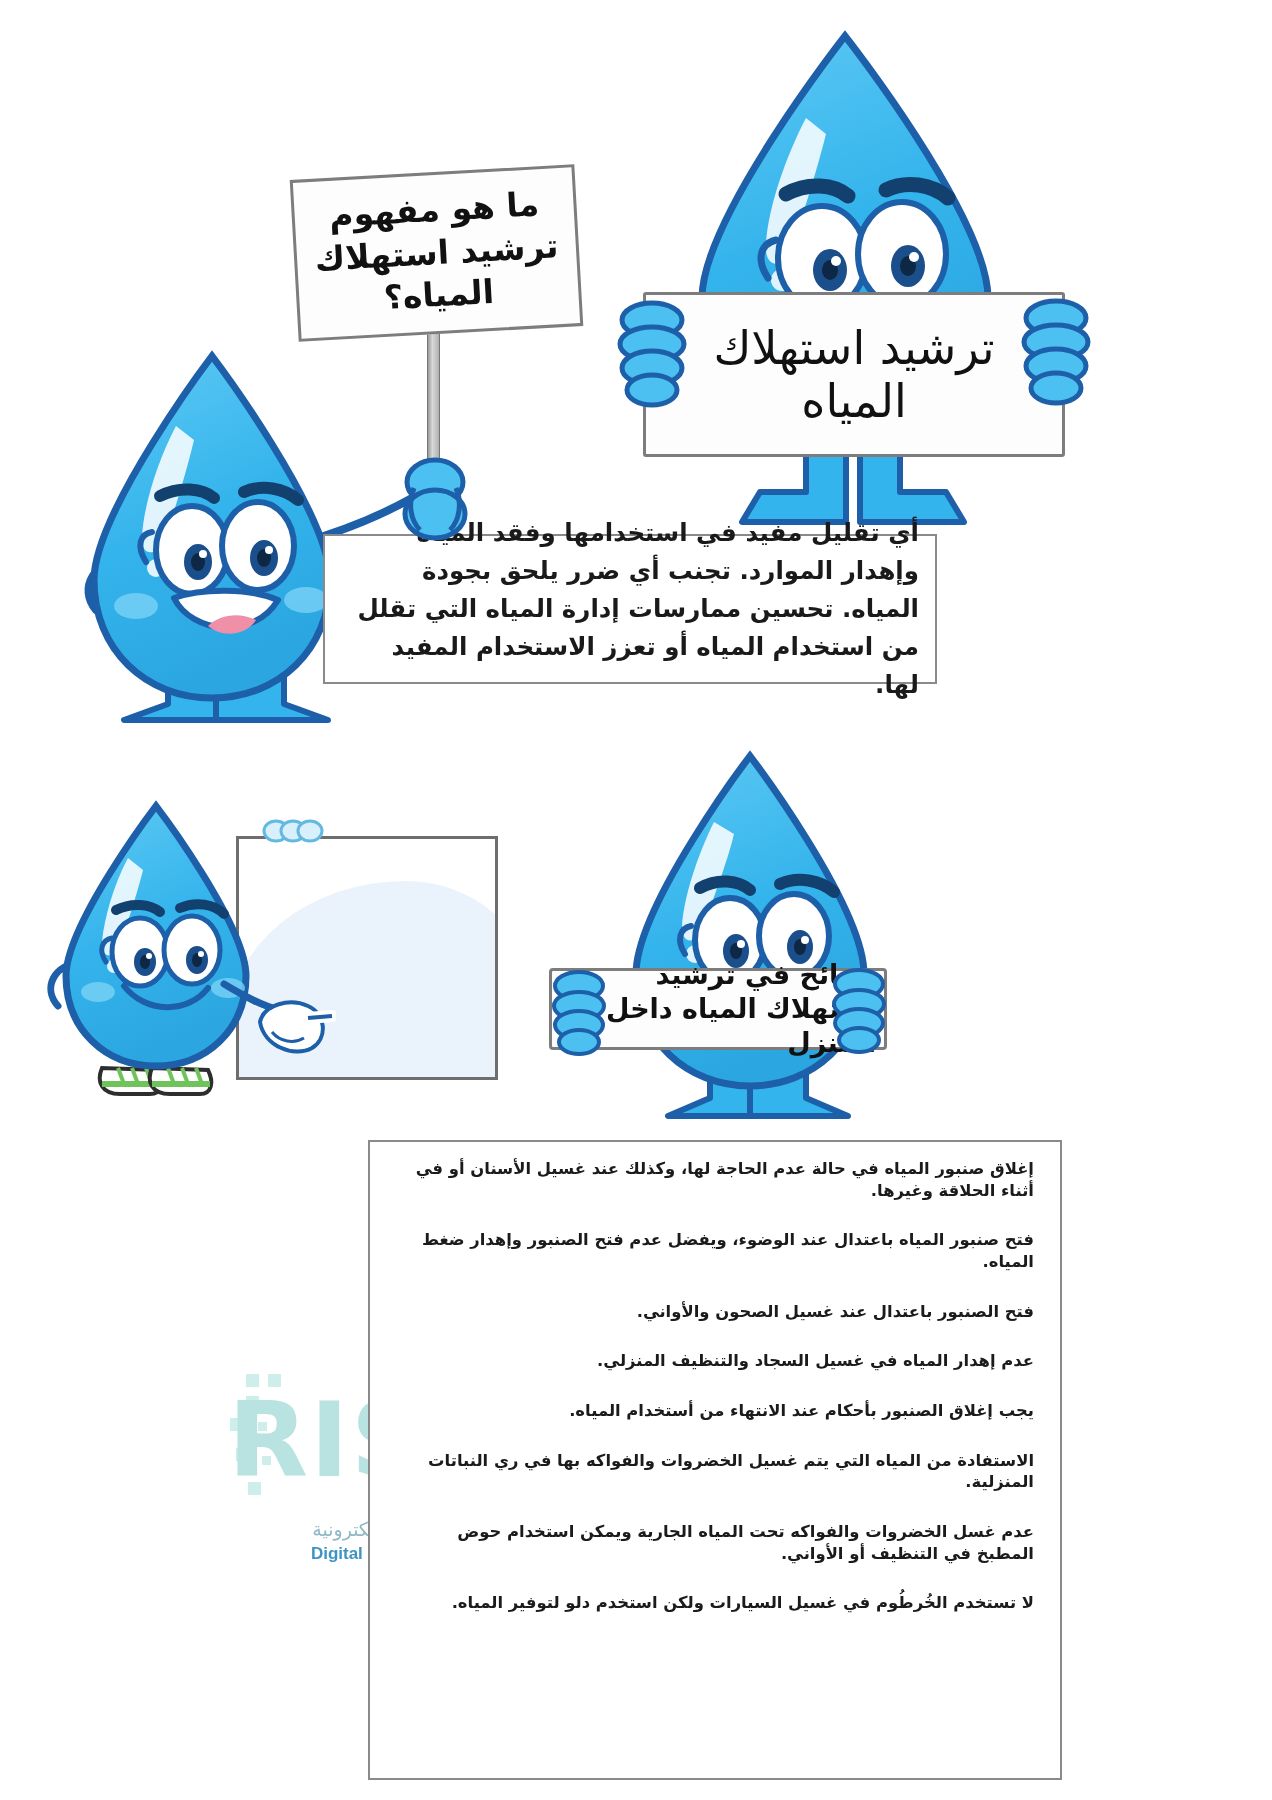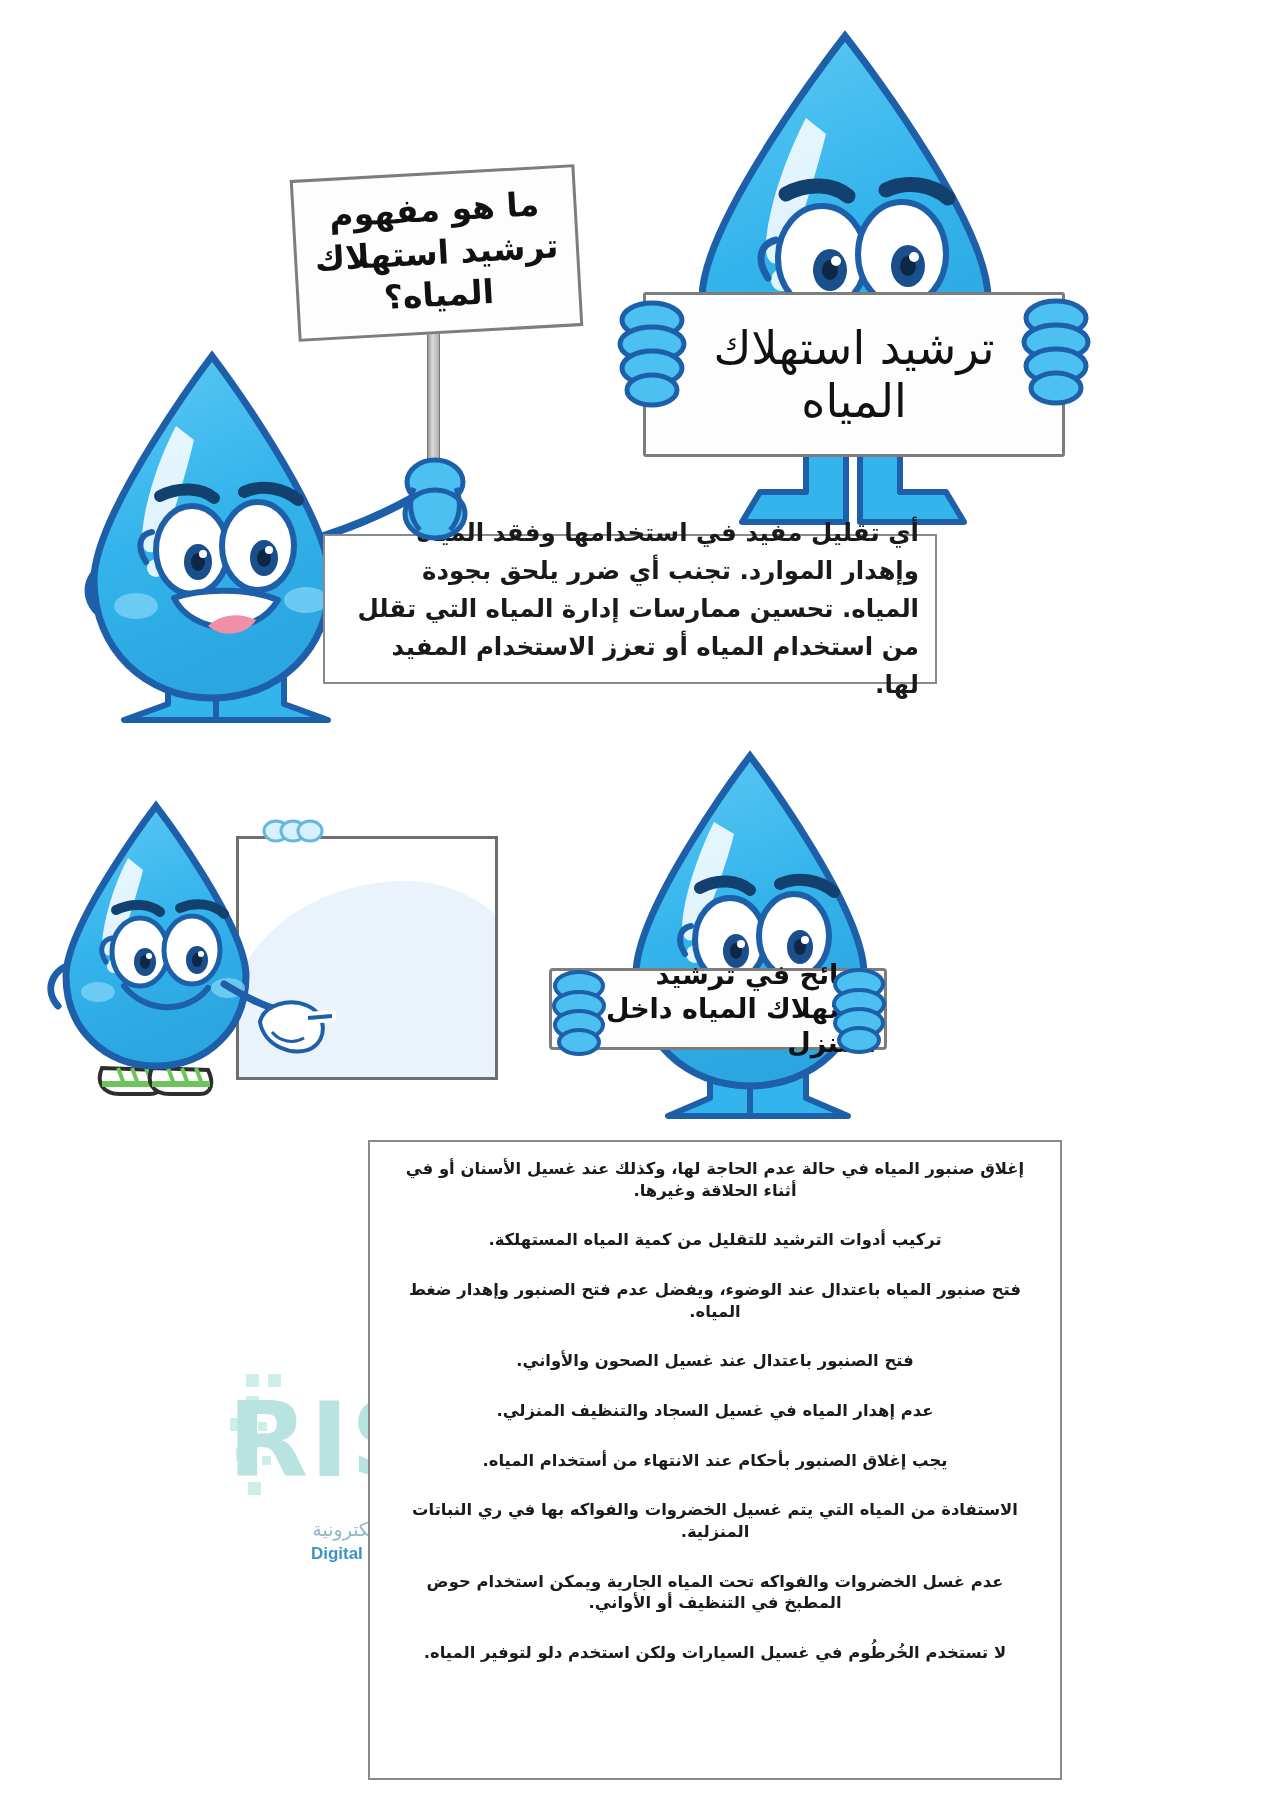--- a/index.html
+++ b/index.html
@@ -98,21 +98,21 @@
     font-family:"DejaVu Sans",sans-serif;padding:2px 8px;
   }
 
   
   #tips-list-box{
     left:368px;top:1140px;width:694px;height:640px;
     z-index:5;padding:16px 26px 10px 26px;
   }
   #tips-list-box .tip{
     font-size:16.4px;line-height:1.32;font-weight:bold;
-    text-align:center;color:#1b1b1b;
+    color:#1b1b1b;
     margin:0 0 28px 0;
     font-family:"DejaVu Sans",sans-serif;
   }
   #tips-list-box .tip:last-child{margin-bottom:0;}
 
   
   #watermark{
     left:228px;top:1330px;width:470px;height:260px;
     z-index:2;pointer-events:none;user-select:none;
   }
@@ -398,21 +398,20 @@
     <div class="wm-pix" style="left:20px;top:152px;width:13px;height:13px;"></div>
 
     <div id="wm-arabic">ريستا</div>
     <div id="wm-logo-text">RISTA</div>
     <div id="wm-sub-ar">للمنتجات الرقمية والخدمات الإلكترونية</div>
     <div id="wm-sub-en">Digital Products &amp;Electronic Services</div>
   </div>
 
   <div class="text-box abs" id="tips-list-box">
     <p class="tip">إغلاق صنبور المياه في حالة عدم الحاجة لها، وكذلك عند غسيل الأسنان أو في أثناء الحلاقة وغيرها.</p>
-    <p class="tip">تركيب أدوات الترشيد للتقليل من كمية المياه المستهلكة.</p>
     <p class="tip">فتح صنبور المياه باعتدال عند الوضوء، ويفضل عدم فتح الصنبور وإهدار ضغط المياه.</p>
     <p class="tip">فتح الصنبور باعتدال عند غسيل الصحون والأواني.</p>
     <p class="tip">عدم إهدار المياه في غسيل السجاد والتنظيف المنزلي.</p>
     <p class="tip">يجب إغلاق الصنبور بأحكام عند الانتهاء من أستخدام المياه.</p>
     <p class="tip">الاستفادة من المياه التي يتم غسيل الخضروات والفواكه بها في ري النباتات المنزلية.</p>
     <p class="tip">عدم غسل الخضروات والفواكه تحت المياه الجارية ويمكن استخدام حوض المطبخ في التنظيف أو الأواني.</p>
     <p class="tip">لا تستخدم الخُرطُوم في غسيل السيارات ولكن استخدم دلو لتوفير المياه.</p>
   </div>
 
 </div>

